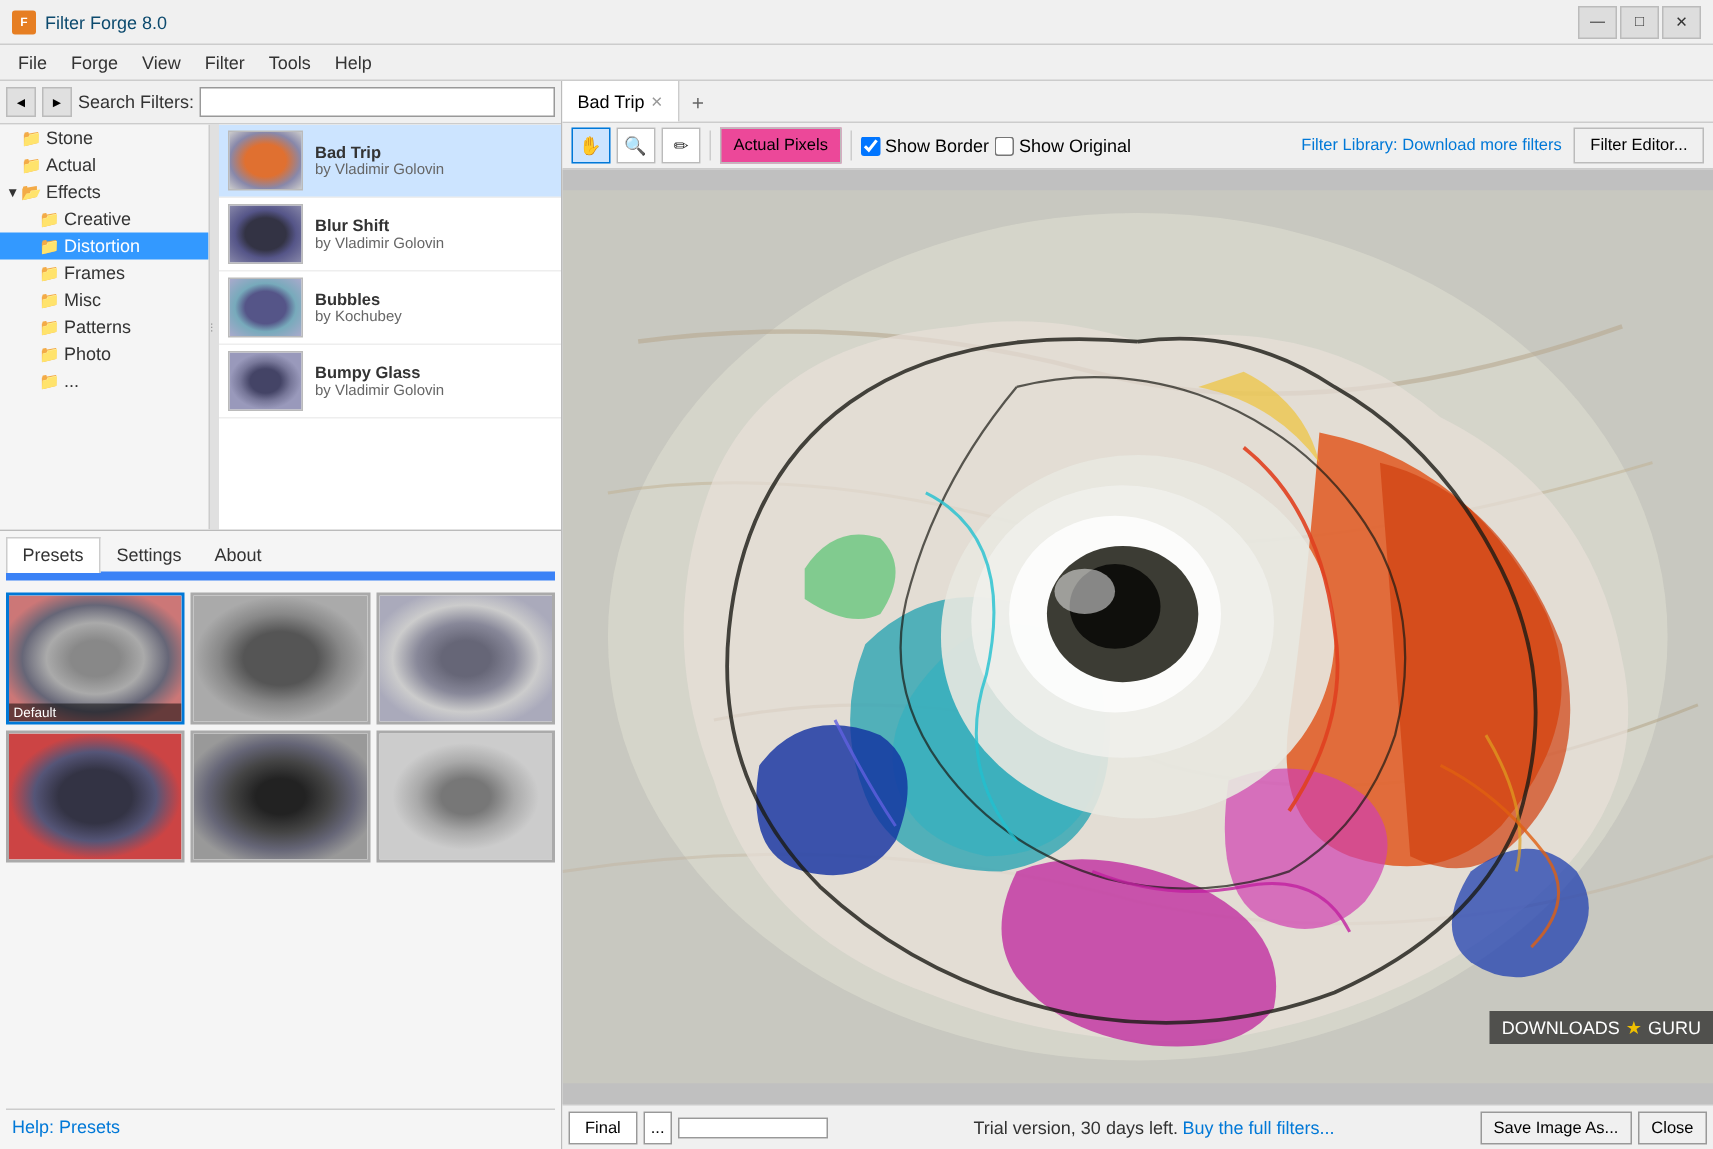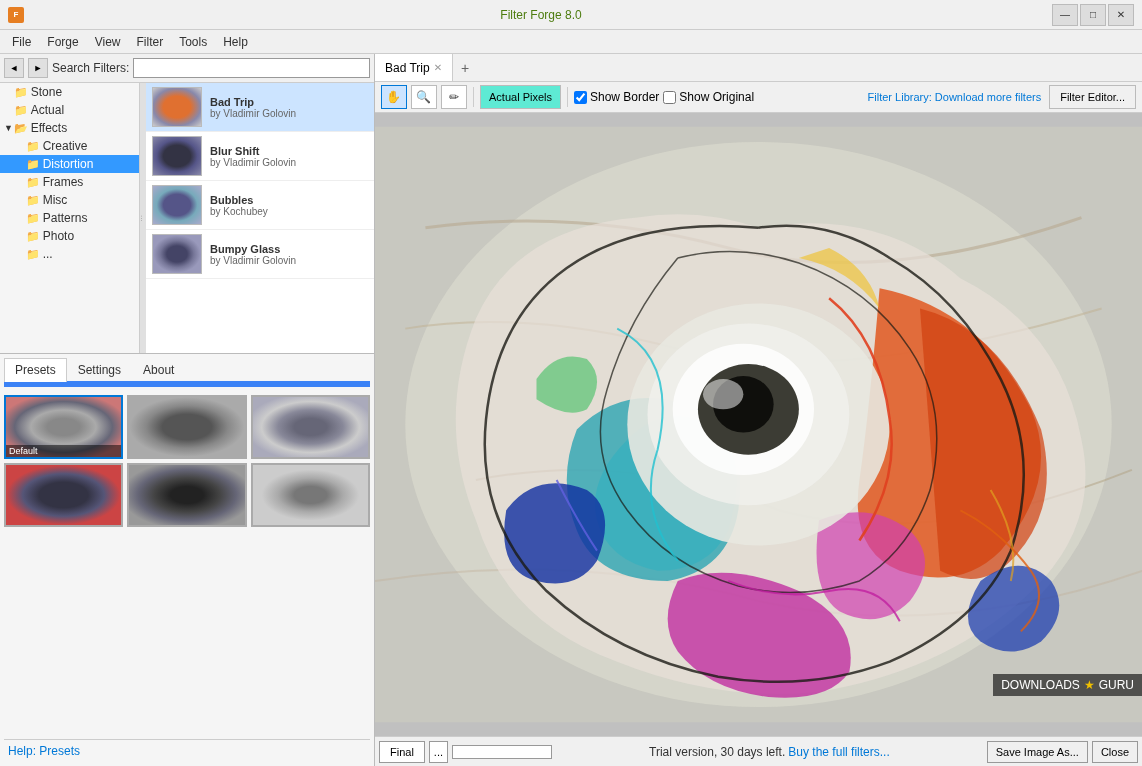--- a/index.html
+++ b/index.html
@@ -8,21 +8,21 @@
     
     .titlebar {
       background: #f0f0f0;
       height: 30px;
       display: flex;
       align-items: center;
       padding: 0 8px;
       border-bottom: 1px solid #ccc;
     }
     .titlebar-icon { width: 16px; height: 16px; margin-right: 6px; background: #e67e22; border-radius: 2px; display: flex; align-items: center; justify-content: center; color: white; font-size: 8px; font-weight: bold; }
-    .titlebar-title { flex: 1; font-size: 12px; color: #4d7c0f; text-align: center; }
+    .titlebar-title { flex: 1; font-size: 12px; color: #0c4a6e; }
     .titlebar-controls { display: flex; gap: 2px; }
     .titlebar-btn { width: 26px; height: 22px; background: #ddd; border: 1px solid #bbb; cursor: pointer; display: flex; align-items: center; justify-content: center; font-size: 10px; color: #333; }
 
     
     .menubar {
       background: #f0f0f0;
       height: 24px;
       display: flex;
       align-items: center;
       border-bottom: 1px solid #ccc;
@@ -196,21 +196,21 @@
       display: grid;
       grid-template-columns: repeat(3, 1fr);
       gap: 4px;
       padding: 4px 0;
     }
     .preset-thumb {
       border: 2px solid #aaa;
       cursor: pointer;
       overflow: hidden;
       position: relative;
-      height: 64px;
+      height: 88px;
       background: #ddd;
     }
     .preset-thumb:first-child { border-color: #0078d7; }
     .preset-label {
       position: absolute;
       bottom: 0;
       left: 0;
       right: 0;
       background: rgba(0,0,0,0.5);
       color: white;
@@ -282,21 +282,21 @@
       align-items: center;
       justify-content: center;
       font-size: 12px;
       color: #333;
     }
     .tool-btn.active { background: #cce4ff; border-color: #0078d7; }
     .tool-separator { width: 1px; height: 20px; background: #ccc; margin: 0 2px; }
     .toolbar-text-btn {
       padding: 2px 8px;
       border: 1px solid #bbb;
-      background: #5eead4;
+      background: #ec4899;
       cursor: pointer;
       font-size: 11px;
       height: 24px;
       display: flex;
       align-items: center;
     }
     .toolbar-checkbox {
       display: flex;
       align-items: center;
       gap: 3px;

